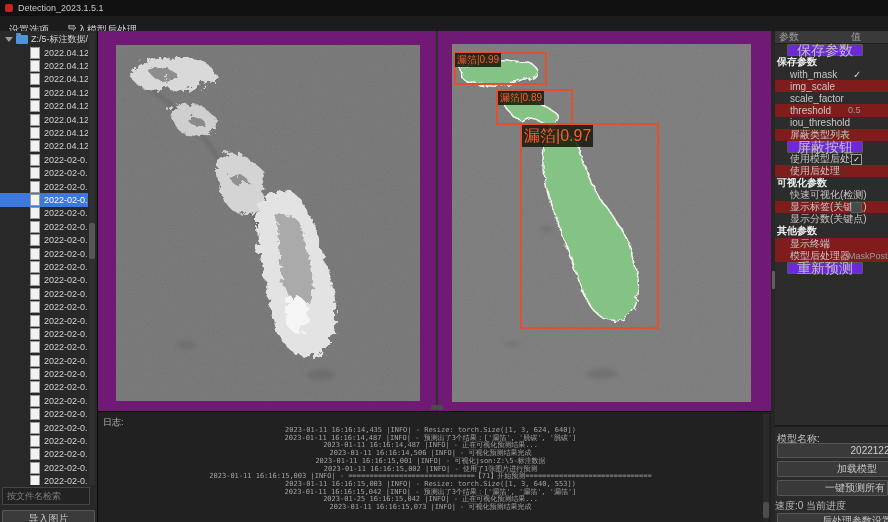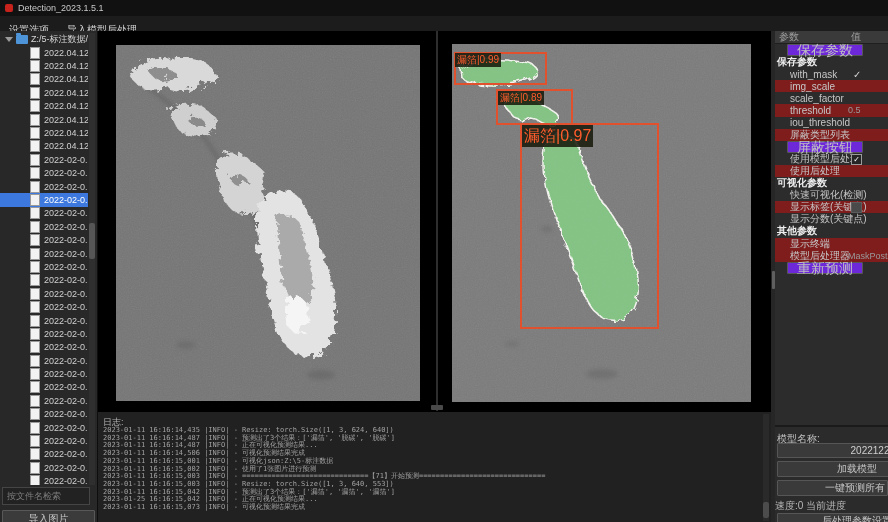--- a/index.html
+++ b/index.html
@@ -20,34 +20,34 @@
   .folder:before{content:"";position:absolute;left:0;top:-2px;width:5px;height:2px;background:#4d94d8;border-radius:1px 1px 0 0;}
   .titem{display:flex;align-items:center;height:13.4px;font-size:9px;color:#d0d0d0;white-space:nowrap;padding-left:30px;}
   .titem.selected{background:#3c78dd;color:#fff;}
   .ficon{width:8px;height:10px;background:#f2f2f2;border:1px solid #999;flex:none;margin-right:4px;position:relative;}
   .tree-scroll{position:absolute;right:2px;top:2px;width:6px;height:452px;background:#2f2f2f;}
   .tree-thumb{position:absolute;left:0;top:190px;width:6px;height:36px;background:#565656;border-radius:2px;}
   .filter{position:absolute;left:2px;top:456px;width:88px;height:18px;background:#222;border:1px solid #454545;color:#bbb;font-size:9px;padding:0 4px;box-sizing:border-box;outline:none;}
   .filter::placeholder{color:#7d7d7d;}
   .import-btn{position:absolute;left:2px;top:479px;width:91px;height:16px;background:#3b3b3b;border:1px solid #585858;color:#c6c6c6;font-size:10px;text-align:center;line-height:15px;border-radius:1px;}
   
-  .viewers{position:absolute;left:98px;top:31px;width:673px;height:380px;background:#000000;}
+  .viewers{position:absolute;left:98px;top:31px;width:673px;height:380px;background:#701a75;}
   .vdivider{position:absolute;left:338px;top:0;width:2px;height:380px;background:#2e2e2e;}
   .vgrip{position:absolute;left:333px;top:374px;width:12px;height:5px;background:#4a4a4a;border-radius:1px;}
   .imgL{position:absolute;left:18px;top:14px;width:304px;height:356px;}
   .imgR{position:absolute;left:354px;top:13px;width:299px;height:358px;}
   .det-label{position:absolute;background:rgba(24,27,13,0.88);color:#ff5c2c;white-space:nowrap;display:flex;align-items:center;padding:0 2px;}
   .det1{left:357px;top:22px;height:14px;font-size:10px;}
   .det2{left:400px;top:60px;height:14px;font-size:10px;}
   .det3{left:424px;top:94px;height:22px;font-size:16px;}
   
   .log{position:absolute;left:98px;top:411px;width:673px;height:111px;background:#212121;border-top:1px solid #000;}
   .log-title{position:absolute;left:5px;top:4px;font-size:9px;color:#b4b4b4;}
   .log-lines{position:absolute;left:5px;top:15px;width:655px;height:94px;overflow:hidden;}
-  .logline{font-family:"DejaVu Sans Mono",monospace;font-size:7px;line-height:7.7px;color:#a2a2a2;white-space:nowrap;}
+  .logline{font-family:"DejaVu Sans Mono",monospace;font-size:7px;line-height:7.7px;color:#a2a2a2;white-space:nowrap;text-align:center;}
   .log-scroll{position:absolute;right:2px;top:2px;width:6px;height:107px;background:#2a2a2a;}
   .log-thumb{position:absolute;left:0;bottom:3px;width:6px;height:16px;background:#4c4c4c;border-radius:2px;}
   
   .vsplit{position:absolute;left:771px;top:31px;width:4px;height:491px;background:#262626;}
   .vsplit-handle{position:absolute;left:0.5px;top:240px;width:3px;height:18px;background:#5f5f5f;border-radius:1px;}
   
   .rpanel{position:absolute;left:775px;top:31px;width:113px;height:500px;background:#2c2c2c;}
   .phead{height:12px;background:#3a3a3a;border-bottom:1px solid #1f1f1f;position:relative;display:flex;align-items:center;}
   .phead .hname{font-size:10px;color:#9d9d9d;margin-left:4px;}
   .phead .hval{position:absolute;left:76px;font-size:10px;color:#9d9d9d;}

